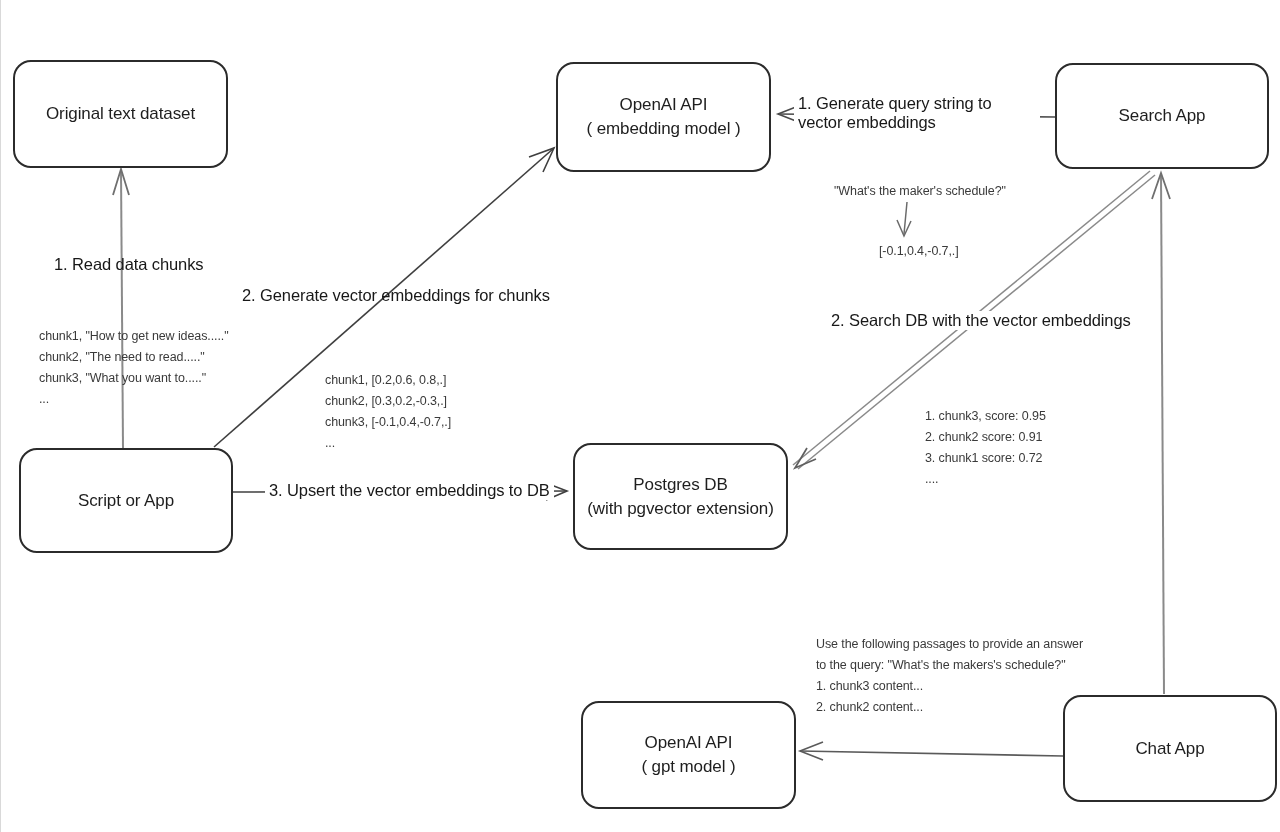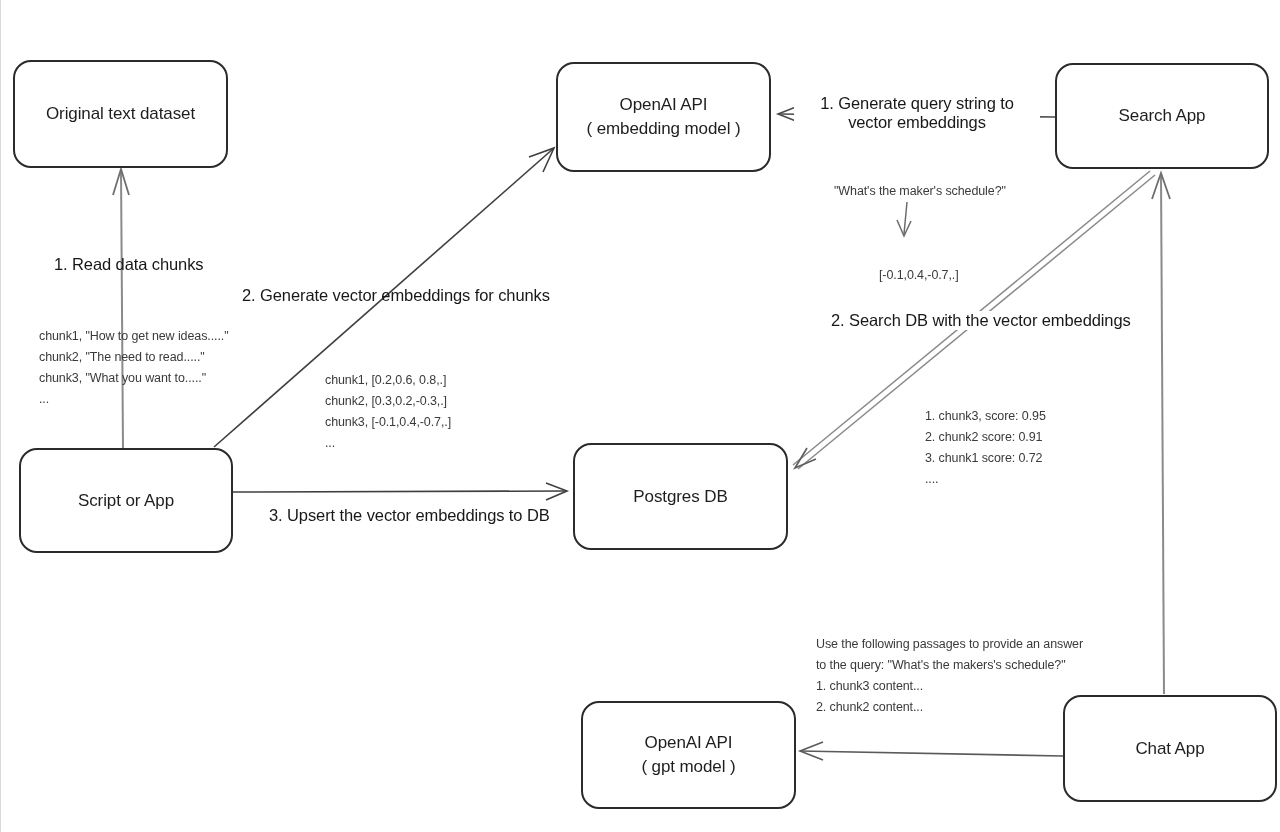--- a/index.html
+++ b/index.html
@@ -10,21 +10,21 @@
   .canvas{position:relative;width:1280px;height:832px;background:#fff;
     border-left:1px solid #d9d9d9;box-sizing:border-box;}
   .arrows{position:absolute;left:0;top:0;width:1280px;height:832px;}
   .node{
     position:absolute;background:#fff;border:2px solid #2b2b2b;border-radius:18px;
     display:flex;flex-direction:column;align-items:center;justify-content:center;
     font-size:17px;line-height:1.4;text-align:center;letter-spacing:-0.1px;
   }
   .lbl{position:absolute;font-size:16.5px;color:#181818;white-space:nowrap;letter-spacing:-0.1px;}
   .wbg{background:#fff;padding:0 4px;}
-  .ctr{text-align:center;white-space:normal;}
+  .ctr{white-space:normal;}
   .small{position:absolute;font-size:12.5px;color:#3a3a3a;line-height:21px;white-space:nowrap;letter-spacing:-0.1px;}
   .small span{display:block;}
   .node span{display:block;}
 </style>
 </head>
 <body>
 
 <div class="canvas">
 
   <svg class="arrows" viewBox="0 0 1280 832" fill="none">
@@ -83,36 +83,37 @@
   <div class="node" style="left:18px;top:448px;width:210px;height:101px;">
     <span>Script or App</span>
   </div>
 
   <div class="node" style="left:1054px;top:63px;width:210px;height:102px;">
     <span>Search App</span>
   </div>
 
   <div class="node" style="left:572px;top:443px;width:211px;height:103px;">
     <span>Postgres DB</span>
+    <span>(with pgvector extension)</span>
   </div>
 
   <div class="node" style="left:580px;top:701px;width:211px;height:104px;">
     <span>OpenAI API</span>
     <span>( gpt model )</span>
   </div>
 
   <div class="node" style="left:1062px;top:695px;width:210px;height:103px;">
     <span>Chat App</span>
   </div>
 
   <div class="lbl" style="left:53px;top:255px;">1. Read data chunks</div>
 
   <div class="lbl" style="left:241px;top:286px;">2. Generate vector embeddings for chunks</div>
 
-  <div class="lbl wbg" style="left:264px;top:506px;">3. Upsert the vector embeddings  to DB</div>
+  <div class="lbl wbg" style="left:264px;top:481px;">3. Upsert the vector embeddings  to DB</div>
 
   <div class="lbl wbg ctr" style="left:793px;top:94px;width:238px;">
     <span>1. Generate query string to vector</span>
     <span>embeddings</span>
   </div>
 
   <div class="lbl wbg" style="left:826px;top:311px;">2. Search DB with the vector embeddings</div>
 
 
 
@@ -125,21 +126,21 @@
 
   <div class="small" style="left:324px;top:370px;">
     <span>chunk1, [0.2,0.6, 0.8,.]</span>
     <span>chunk2, [0.3,0.2,-0.3,.]</span>
     <span>chunk3, [-0.1,0.4,-0.7,.]</span>
     <span>...</span>
   </div>
 
   <div class="small" style="left:833px;top:181px;">"What's the maker's schedule?"</div>
 
-  <div class="small" style="left:878px;top:241px;margin-top:24px;">[-0.1,0.4,-0.7,.]</div>
+  <div class="small" style="left:878px;top:241px;">[-0.1,0.4,-0.7,.]</div>
 
   <div class="small" style="left:924px;top:406px;">
     <span>1. chunk3, score: 0.95</span>
     <span>2. chunk2 score: 0.91</span>
     <span>3. chunk1 score: 0.72</span>
     <span>....</span>
   </div>
 
   <div class="small" style="left:815px;top:606px;margin-top:28px;">
     <span>Use the following passages to provide an answer</span>

